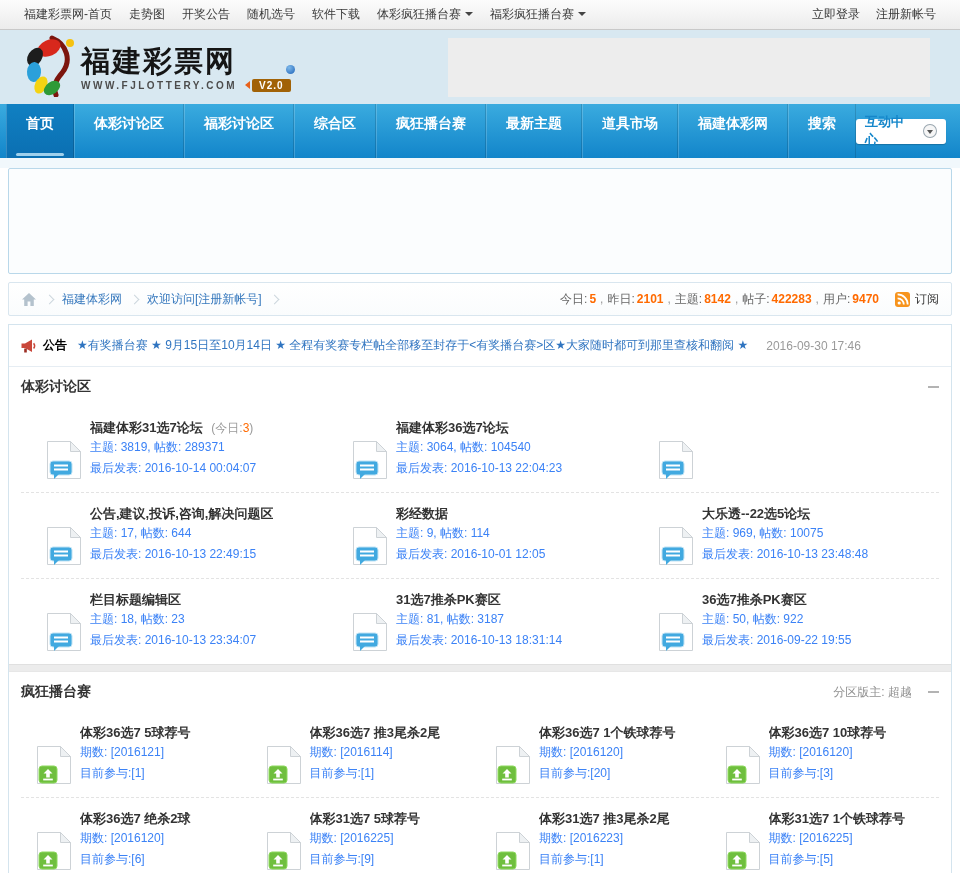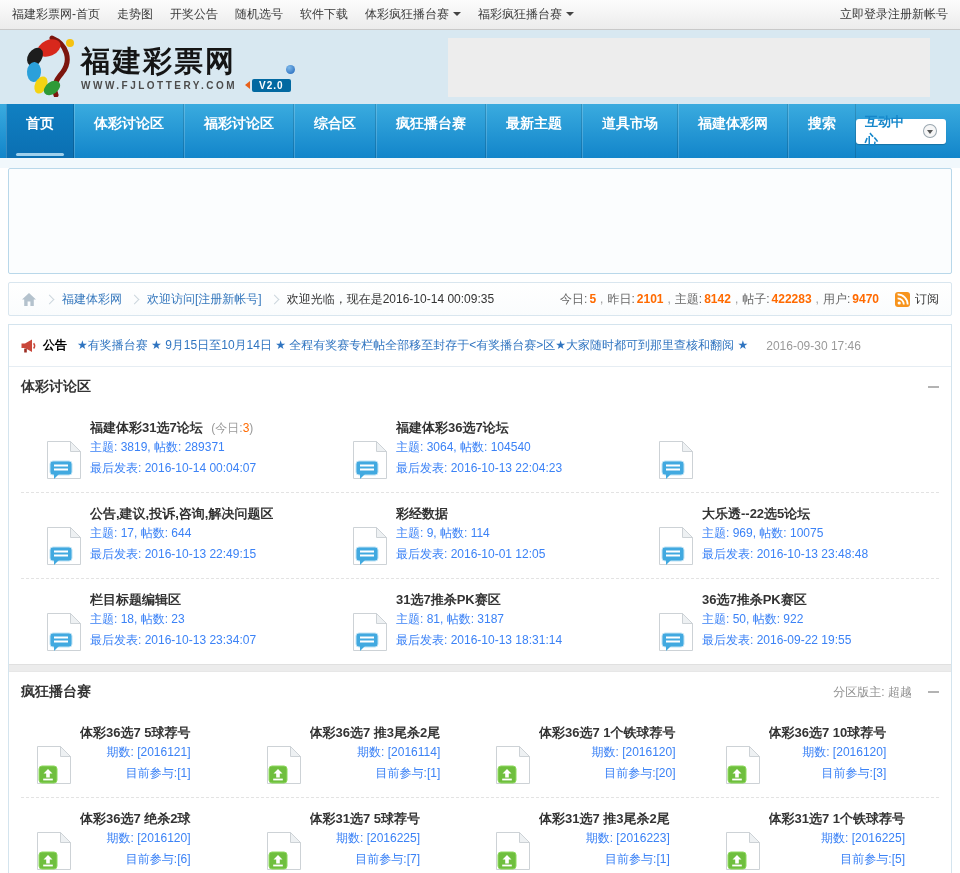--- a/index.html
+++ b/index.html
@@ -3,38 +3,38 @@
 <meta charset="utf-8">
 <style>
   * { box-sizing: border-box; margin: 0; padding: 0; }
   html,body { width:960px; height:873px; overflow:hidden; background:#fff;
     font-family:"Liberation Sans","DejaVu Sans",sans-serif; }
   a { text-decoration:none; cursor:pointer; }
 
   
   .topbar { height:30px; background:linear-gradient(#fcfcfc,#ececec);
     border-bottom:1px solid #c9c9c9; display:flex; align-items:center;
-    padding:0 12px; font-size:12px; color:#3a3a3a; }
+    padding:0 24px; font-size:12px; color:#3a3a3a; }
   .topbar-links { display:flex; align-items:center; }
   .tblink { color:#3a3a3a; margin-right:17px; white-space:nowrap; }
   .caret { display:inline-block; width:0; height:0; border-left:4px solid transparent;
     border-right:4px solid transparent; border-top:4px solid #444; margin-left:4px; vertical-align:2px; }
   .topbar-right { margin-left:auto; display:flex; align-items:center; }
-  .topbar-right a { color:#3a3a3a; }
+  .topbar-right a { color:#3a3a3a; margin-left:16px; }
 
   
   .header { height:74px; background:#d8e8f1; position:relative; }
   .logo { position:absolute; left:22px; top:5px; display:flex; align-items:center; }
   .logo-text { margin-left:3px; position:relative; }
   .logo-name { font-size:29px; font-weight:bold; color:#151515; letter-spacing:2px; line-height:32px; }
   .logo-sub { display:flex; align-items:center; margin-top:2px; }
   .site-url { font-size:10px; font-weight:bold; color:#4c4c4c; letter-spacing:2.5px; }
   .ver-arrow { width:0; height:0; border-right:5px solid #e8611b; border-top:4px solid transparent;
     border-bottom:4px solid transparent; margin:0 2px 0 8px; }
-  .ver-badge { background:#0369a1; color:#fff; font-size:10px; font-weight:bold;
+  .ver-badge { background:#a16207; color:#fff; font-size:10px; font-weight:bold;
     padding:1px 7px; border-radius:2px; letter-spacing:1px; }
   .dot-blue { position:absolute; right:-4px; bottom:18px; width:9px; height:9px;
     border-radius:50%; background:radial-gradient(circle at 35% 30%,#7db8ea,#1e63b8); }
   .ad-box { position:absolute; left:448px; top:8px; width:482px; height:59px; background:#ededed; }
 
   
   .nav { height:54px; background:linear-gradient(#3aabdf,#1285ca);
     display:flex; align-items:stretch; padding:0 6px; }
   .nav-item { color:#fff; font-size:14px; font-weight:bold; line-height:38px;
     padding:0 19px; position:relative; border-right:1px solid rgba(0,0,0,.14);
@@ -83,21 +83,21 @@
   .sec-title { font-size:14px; font-weight:bold; color:#333; }
   .sec-right { margin-left:auto; display:flex; align-items:center; }
   .mod { font-size:12px; color:#909090; margin-right:16px; }
   .mod a { color:#909090; }
   .collapse-btn { width:11px; height:2px; background:#b3b3b3; display:inline-block; }
 
   .grid { padding:0 12px; }
   .grid-row { display:flex; }
   .grid-row + .grid-row { border-top:1px dashed #e3e3e3; }
   .cols3 .cell { width:33.333%; }
-  .cols4 .cell { width:25%;text-align:right; }
+  .cols4 .cell { width:25%; }
   .cell { display:flex; padding:11px 6px 12px 24px; }
   .cols4 .cell { padding-left:14px; }
   .ficon { flex:none; width:38px; height:40px; margin:22px 7px 0 0; }
   .fbody { min-width:0; }
   .ftitle { height:19px; line-height:19px; font-size:13px; white-space:nowrap; overflow:hidden; }
   .ftitle a { color:#333; font-weight:bold; }
   .today { color:#9a9a9a; font-weight:normal; font-size:12px; margin-left:5px; }
   .today em { font-style:normal; color:#ff6a00; }
   .fmeta { height:21px; line-height:21px; font-size:12px; color:#3b82f6; white-space:nowrap; }
 
@@ -176,21 +176,20 @@
           <path d="M8 1 L15 7.5 H12.8 V14 H9.4 V9.6 H6.6 V14 H3.2 V7.5 H1 Z" fill="#b4c2cd"></path>
         </svg>
     </a>
     <span style="display:flex;align-items:center;">
         <span class="csep"></span>
         <a class="crumb-link">福建体彩网</a>
         <span class="csep"></span>
         <a class="crumb-link">欢迎访问[注册新帐号]</a>
         <span class="csep"></span>
       </span>
-    <span class="crumb-welcome">欢迎光临，现在是2016-10-14 00:09:35</span>
   </div>
   <div class="crumb-right">
     <span style="display:flex;align-items:center;">
         <span class="stat">今日:<b class="st-n">5</b></span>
         <span class="st-sep">,</span>
         <span class="stat">昨日:<b class="st-n">2101</b></span>
         <span class="st-sep">,</span>
         <span class="stat">主题:<b class="st-n">8142</b></span>
         <span class="st-sep">,</span>
         <span class="stat">帖子:<b class="st-n">422283</b></span>
@@ -459,21 +458,21 @@
     <span class="ficon"><svg width="38" height="40" viewBox="0 0 38 40">
     <path d="M2.5 1.5 h23 l10 10 v27 h-33 z" fill="#fff" stroke="#cdd2d6"></path>
     <path d="M25.5 1.5 v10 h10 z" fill="#eef1f3" stroke="#cdd2d6"></path>
     <rect x="4" y="21" width="18" height="17" rx="3" fill="#6fbf3e" stroke="#8ed95e"></rect>
     <path d="M13 24 l4.5 4.5 h-2.7 v4 h-3.6 v-4 h-2.7 z" fill="#fff"></path>
     <rect x="8.2" y="33.6" width="9.6" height="1.8" fill="#fff"></rect>
             </svg></span>
     <div class="fbody">
       <div class="ftitle"><a>体彩31选7 5球荐号</a></div>
       <div class="fmeta">期数: [2016225]</div>
-            <div class="fmeta">目前参与:[7]</div>
+            <div class="fmeta">目前参与:[9]</div>
     </div>
         </div>
         <div class="cell">
     <span class="ficon"><svg width="38" height="40" viewBox="0 0 38 40">
     <path d="M2.5 1.5 h23 l10 10 v27 h-33 z" fill="#fff" stroke="#cdd2d6"></path>
     <path d="M25.5 1.5 v10 h10 z" fill="#eef1f3" stroke="#cdd2d6"></path>
     <rect x="4" y="21" width="18" height="17" rx="3" fill="#6fbf3e" stroke="#8ed95e"></rect>
     <path d="M13 24 l4.5 4.5 h-2.7 v4 h-3.6 v-4 h-2.7 z" fill="#fff"></path>
     <rect x="8.2" y="33.6" width="9.6" height="1.8" fill="#fff"></rect>
             </svg></span>

